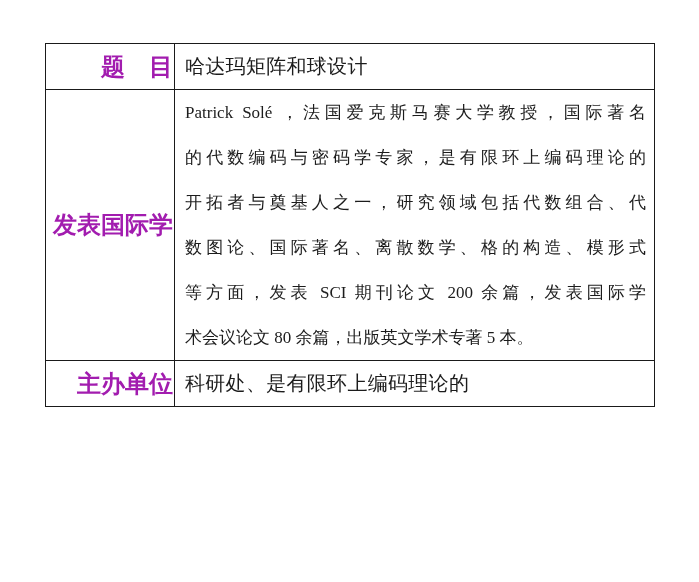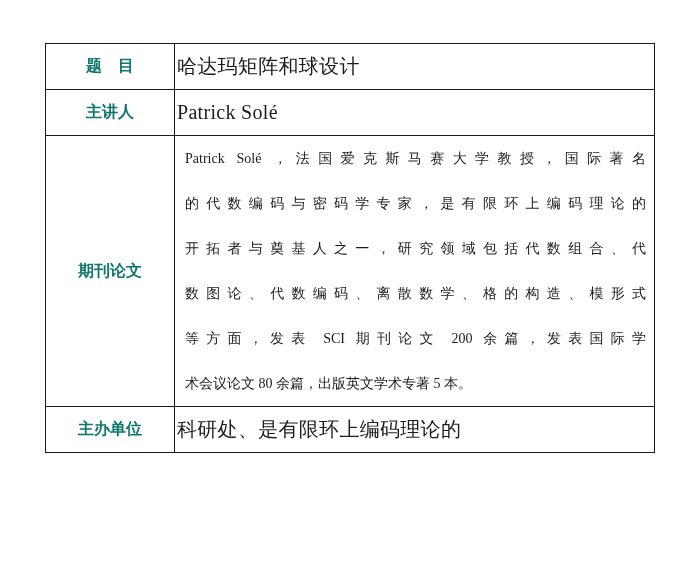--- a/index.html
+++ b/index.html
@@ -22,79 +22,75 @@
     width: 610px;
     border-collapse: collapse;
     table-layout: fixed;
   }
   table.info-table td {
     border: 1.5px solid #1a1a1a;
     background: #ffffff;
   }
   td.label-cell {
     width: 126px;
-    text-align: center;
+    text-align: right;
     vertical-align: middle;
     font-family: "Liberation Sans", sans-serif;
     font-weight: 600;
-    font-size: 16px;
-    color: #0f766e;
+    font-size: 24px;
+    color: #a21caf;
   }
   td.value-cell {
     font-family: "Liberation Serif", serif;
     font-size: 20px;
     color: #1c1c1c;
     vertical-align: middle;
-    padding: 0 8px 0 2px;
+    padding: 0 8px 0 10px;
     letter-spacing: 0.3px;
   }
   tr.row-single { height: 46px; }
   tr.row-time   { height: 44px; }
   tr.row-place  { height: 44px; }
   tr.row-bio    { height: 270px; }
   tr.row-org    { height: 46px; margin-top: 7px; }
   td.bio-cell {
     vertical-align: middle;
     padding: 0 8px 0 10px;
   }
   .bio-line {
     height: 45px;
     line-height: 45px;
-    font-size: 14px;
+    font-size: 17px;
     text-align: justify;
     text-align-last: justify;
     text-justify: inter-character;
     overflow: hidden;
     white-space: nowrap;
   }
   .bio-line.last {
     text-align: center;
     text-align-last: left;
   }
 </style>
 </head>
 <body>
 
 <table class="info-table">
   <tbody>
     <tr class="row-single">
       <td class="label-cell">题　目</td>
       <td class="value-cell">哈达玛矩阵和球设计</td>
     </tr>
-    <tr class="row-single">
-      <td class="label-cell">主讲人</td>
-      <td class="value-cell">Patrick Solé</td>
-    </tr>
     <tr class="row-bio">
-      <td class="label-cell">期刊论文</td>
+      <td class="label-cell">发表国际学</td>
       <td class="bio-cell">
         <div class="bio-line">Patrick Solé ，法国爱克斯马赛大学教授，国际著名</div>
         <div class="bio-line">的代数编码与密码学专家，是有限环上编码理论的</div>
         <div class="bio-line">开拓者与奠基人之一，研究领域包括代数组合、代</div>
-        <div class="bio-line">数图论、代数编码、离散数学、格的构造、模形式</div>
+        <div class="bio-line">数图论、国际著名、离散数学、格的构造、模形式</div>
         <div class="bio-line">等方面，发表 SCI 期刊论文 200 余篇，发表国际学</div>
         <div class="bio-line last">术会议论文 80 余篇，出版英文学术专著 5 本。</div>
       </td>
     </tr>
     <tr class="row-org">
       <td class="label-cell">主办单位</td>
       <td class="value-cell">科研处、是有限环上编码理论的</td>
     </tr>
   </tbody>
 </table>

